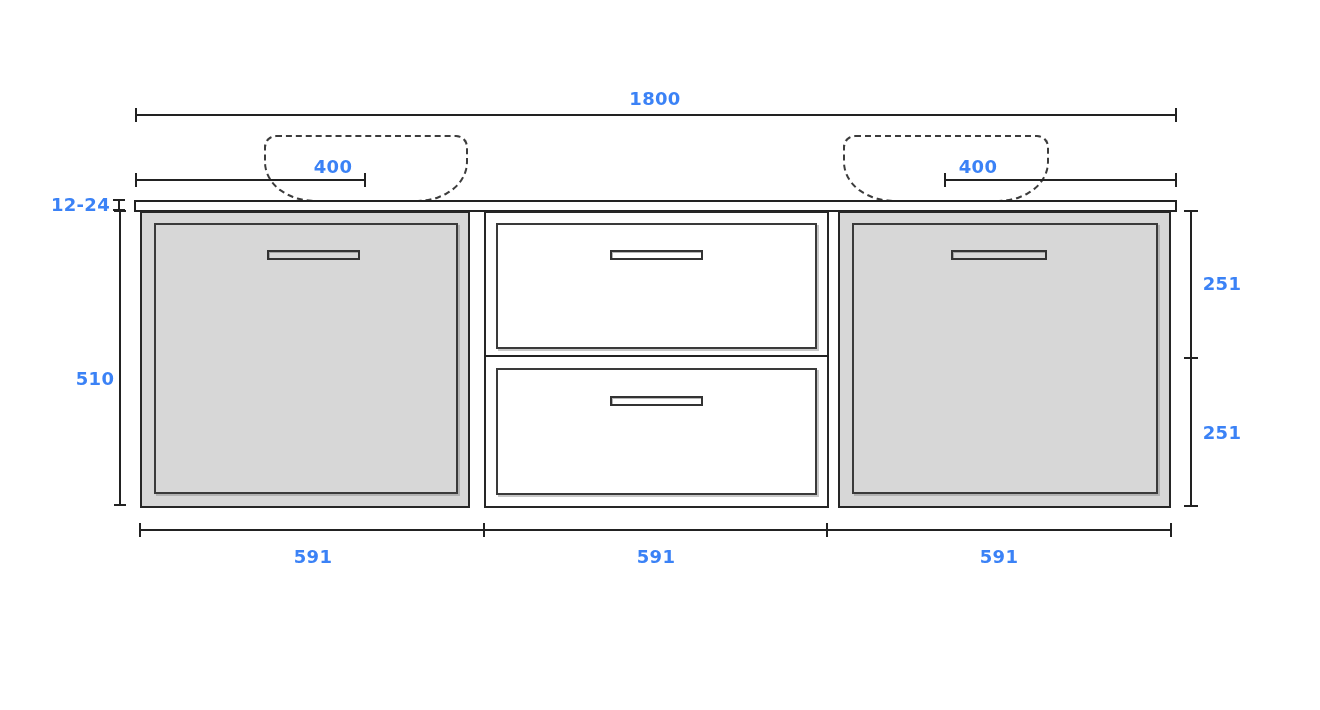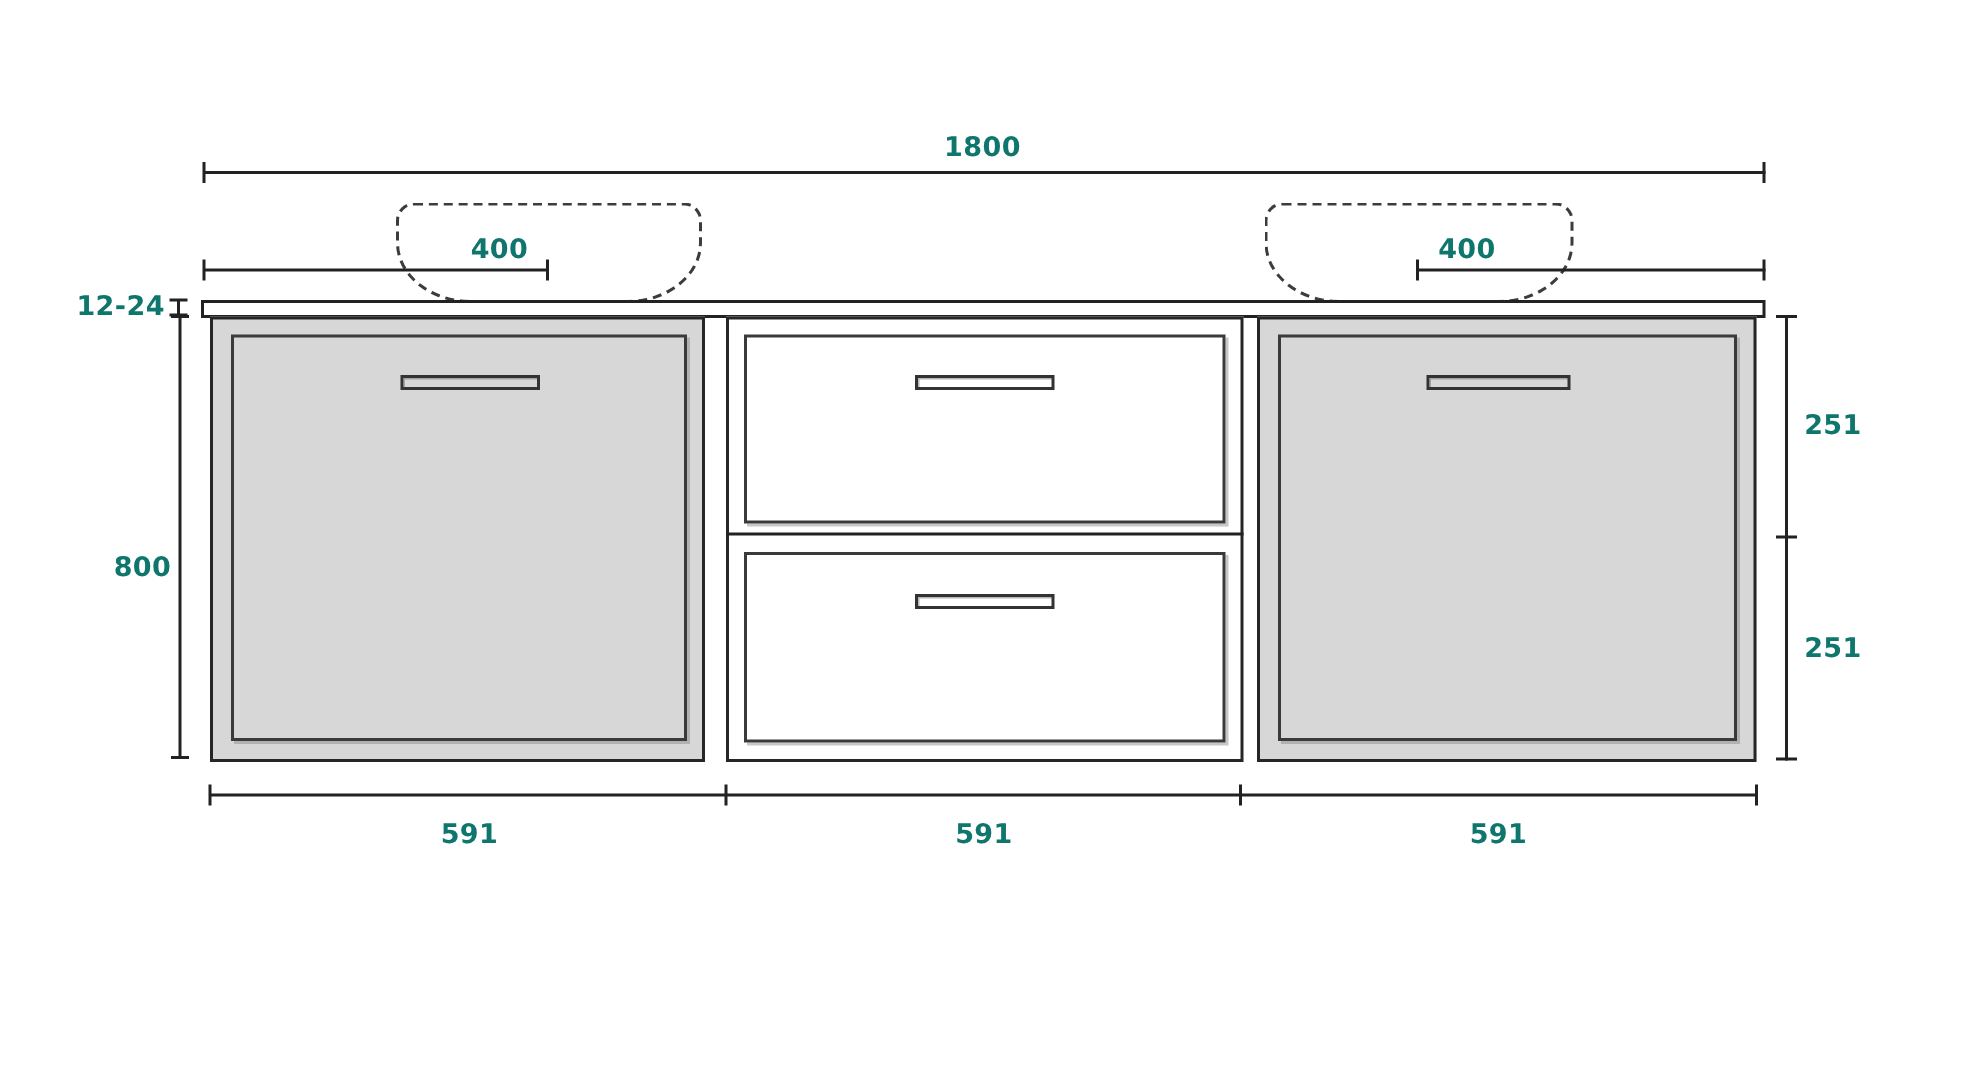--- a/index.html
+++ b/index.html
@@ -7,21 +7,21 @@
     padding: 0;
     background: #ffffff;
   }
   .canvas {
     position: relative;
     width: 1320px;
     height: 710px;
     background: #ffffff;
     font-family: "DejaVu Sans", sans-serif;
     font-weight: bold;
-    color: #0f766e;
+    color: #3b82f6;
     overflow: hidden;
   }
   .canvas * { box-sizing: border-box; }
 
   
   .dline { position: absolute; background: #222222; }
   .tick  { position: absolute; background: #222222; }
 
   
   .dim-label {
@@ -117,21 +117,21 @@
   <div class="handle gray" style="left:951px; top:250px; width:96px; height:10px;"></div>
 
   <div class="dline" style="left:118px; top:200px; width:2px; height:11px;"></div>
   <div class="tick" style="left:113px; top:199px; width:12px; height:2px;"></div>
   <div class="tick" style="left:113px; top:209px; width:12px; height:2px;"></div>
   <div class="dim-label right-align" style="left:50px; top:196px; width:60px;">12-24</div>
 
   <div class="dline" style="left:119px; top:211px; width:2px; height:295px;"></div>
   <div class="tick" style="left:114px; top:210px; width:12px; height:2px;"></div>
   <div class="tick" style="left:114px; top:504px; width:12px; height:2px;"></div>
-  <div class="dim-label" style="left:65px; top:370px; width:60px;">800</div>
+  <div class="dim-label" style="left:65px; top:370px; width:60px;">510</div>
 
   <div class="dline" style="left:1190px; top:211px; width:2px; height:296px;"></div>
   <div class="tick" style="left:1184px; top:210px; width:14px; height:2px;"></div>
   <div class="tick" style="left:1184px; top:357px; width:14px; height:2px;"></div>
   <div class="tick" style="left:1184px; top:505px; width:14px; height:2px;"></div>
   <div class="dim-label" style="left:1197px; top:275px; width:50px;">251</div>
   <div class="dim-label" style="left:1197px; top:424px; width:50px;">251</div>
 
   <div class="dline" style="left:140px; top:529px; width:1031px; height:2px;"></div>
   <div class="tick" style="left:139px; top:523px; width:2px; height:14px;"></div>

